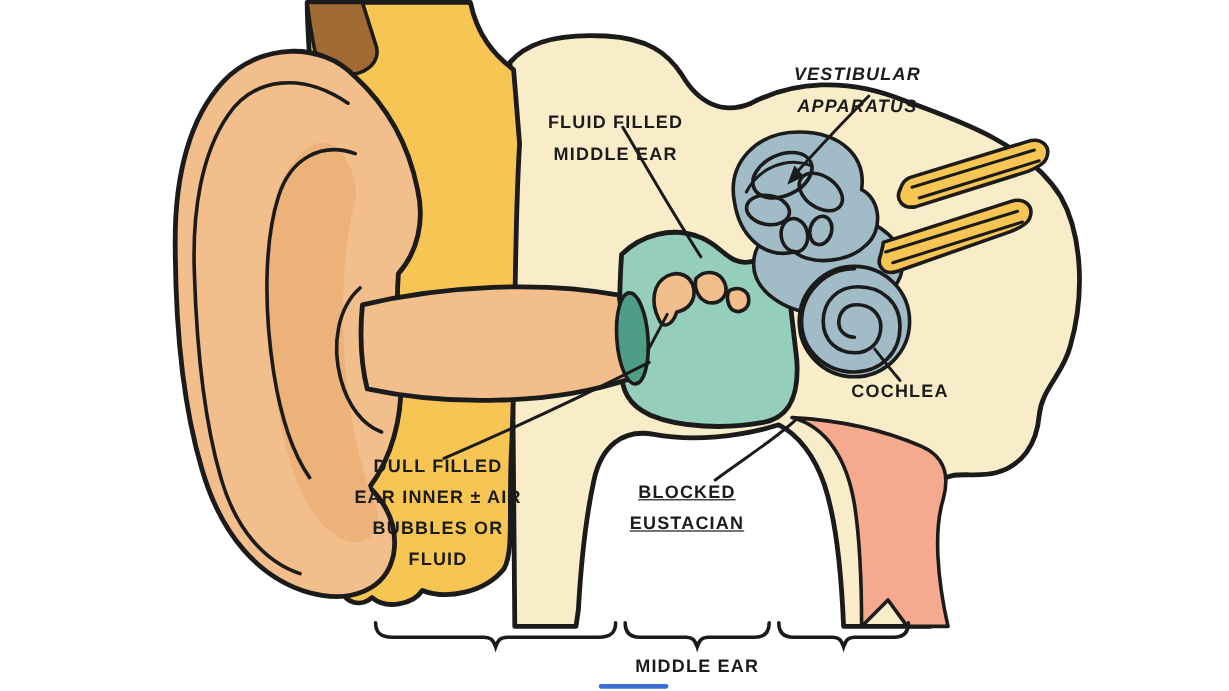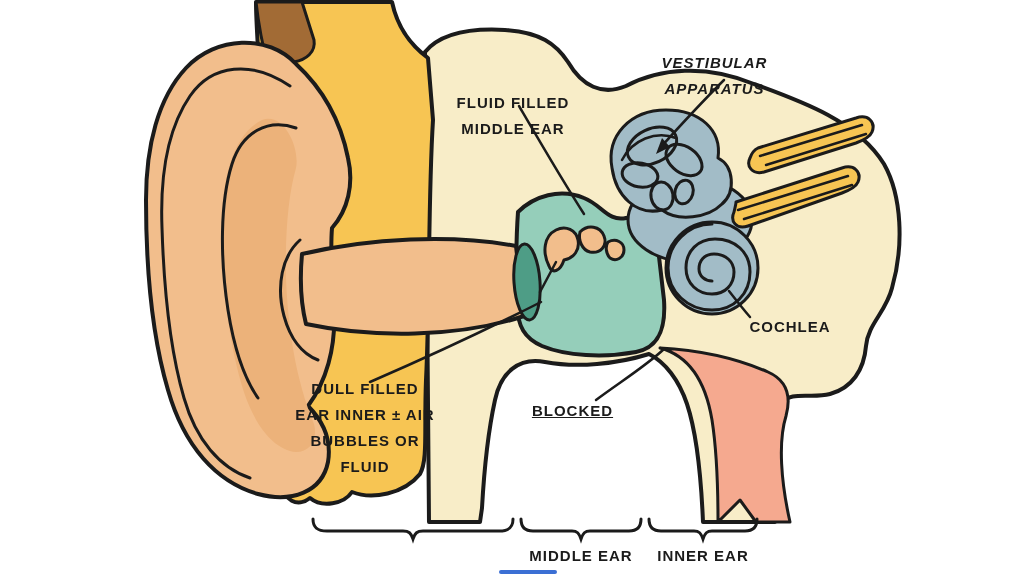--- a/index.html
+++ b/index.html
@@ -123,28 +123,28 @@
     <rect x="499" y="570" width="58" height="4" rx="2" fill="#3B6FD4"></rect>
   </svg>
 
   <div class="label" style="left:438px;top:50px;width:150px;margin-top:40px;">
     <span>FLUID FILLED</span>
     <span>MIDDLE EAR</span>
   </div>
 
   <div class="label" style="left:612px;top:50px;width:205px;font-style:italic;">VESTIBULAR APPARATUS</div>
 
-  <div class="label" style="left:742px;top:314px;width:96px;">COCHLEA</div>
+  <div class="label" style="left:702px;top:314px;width:96px;">COCHLEA</div>
 
   <div class="label" style="left:290px;top:376px;width:150px;">
     <span>DULL FILLED</span>
     <span>EAR INNER ± AIR</span>
     <span>BUBBLES OR FLUID</span>
   </div>
 
   <div class="label" style="left:515px;top:398px;width:115px;text-decoration:underline;">
     <span>BLOCKED</span>
+    <span>EUSTACIAN</span>
   </div>
 
   <div class="label" style="left:521px;top:543px;width:120px;">MIDDLE EAR</div>
-  <div class="label" style="left:643px;top:543px;width:120px;">INNER EAR</div>
 
 </div>
 
 </body></html>

